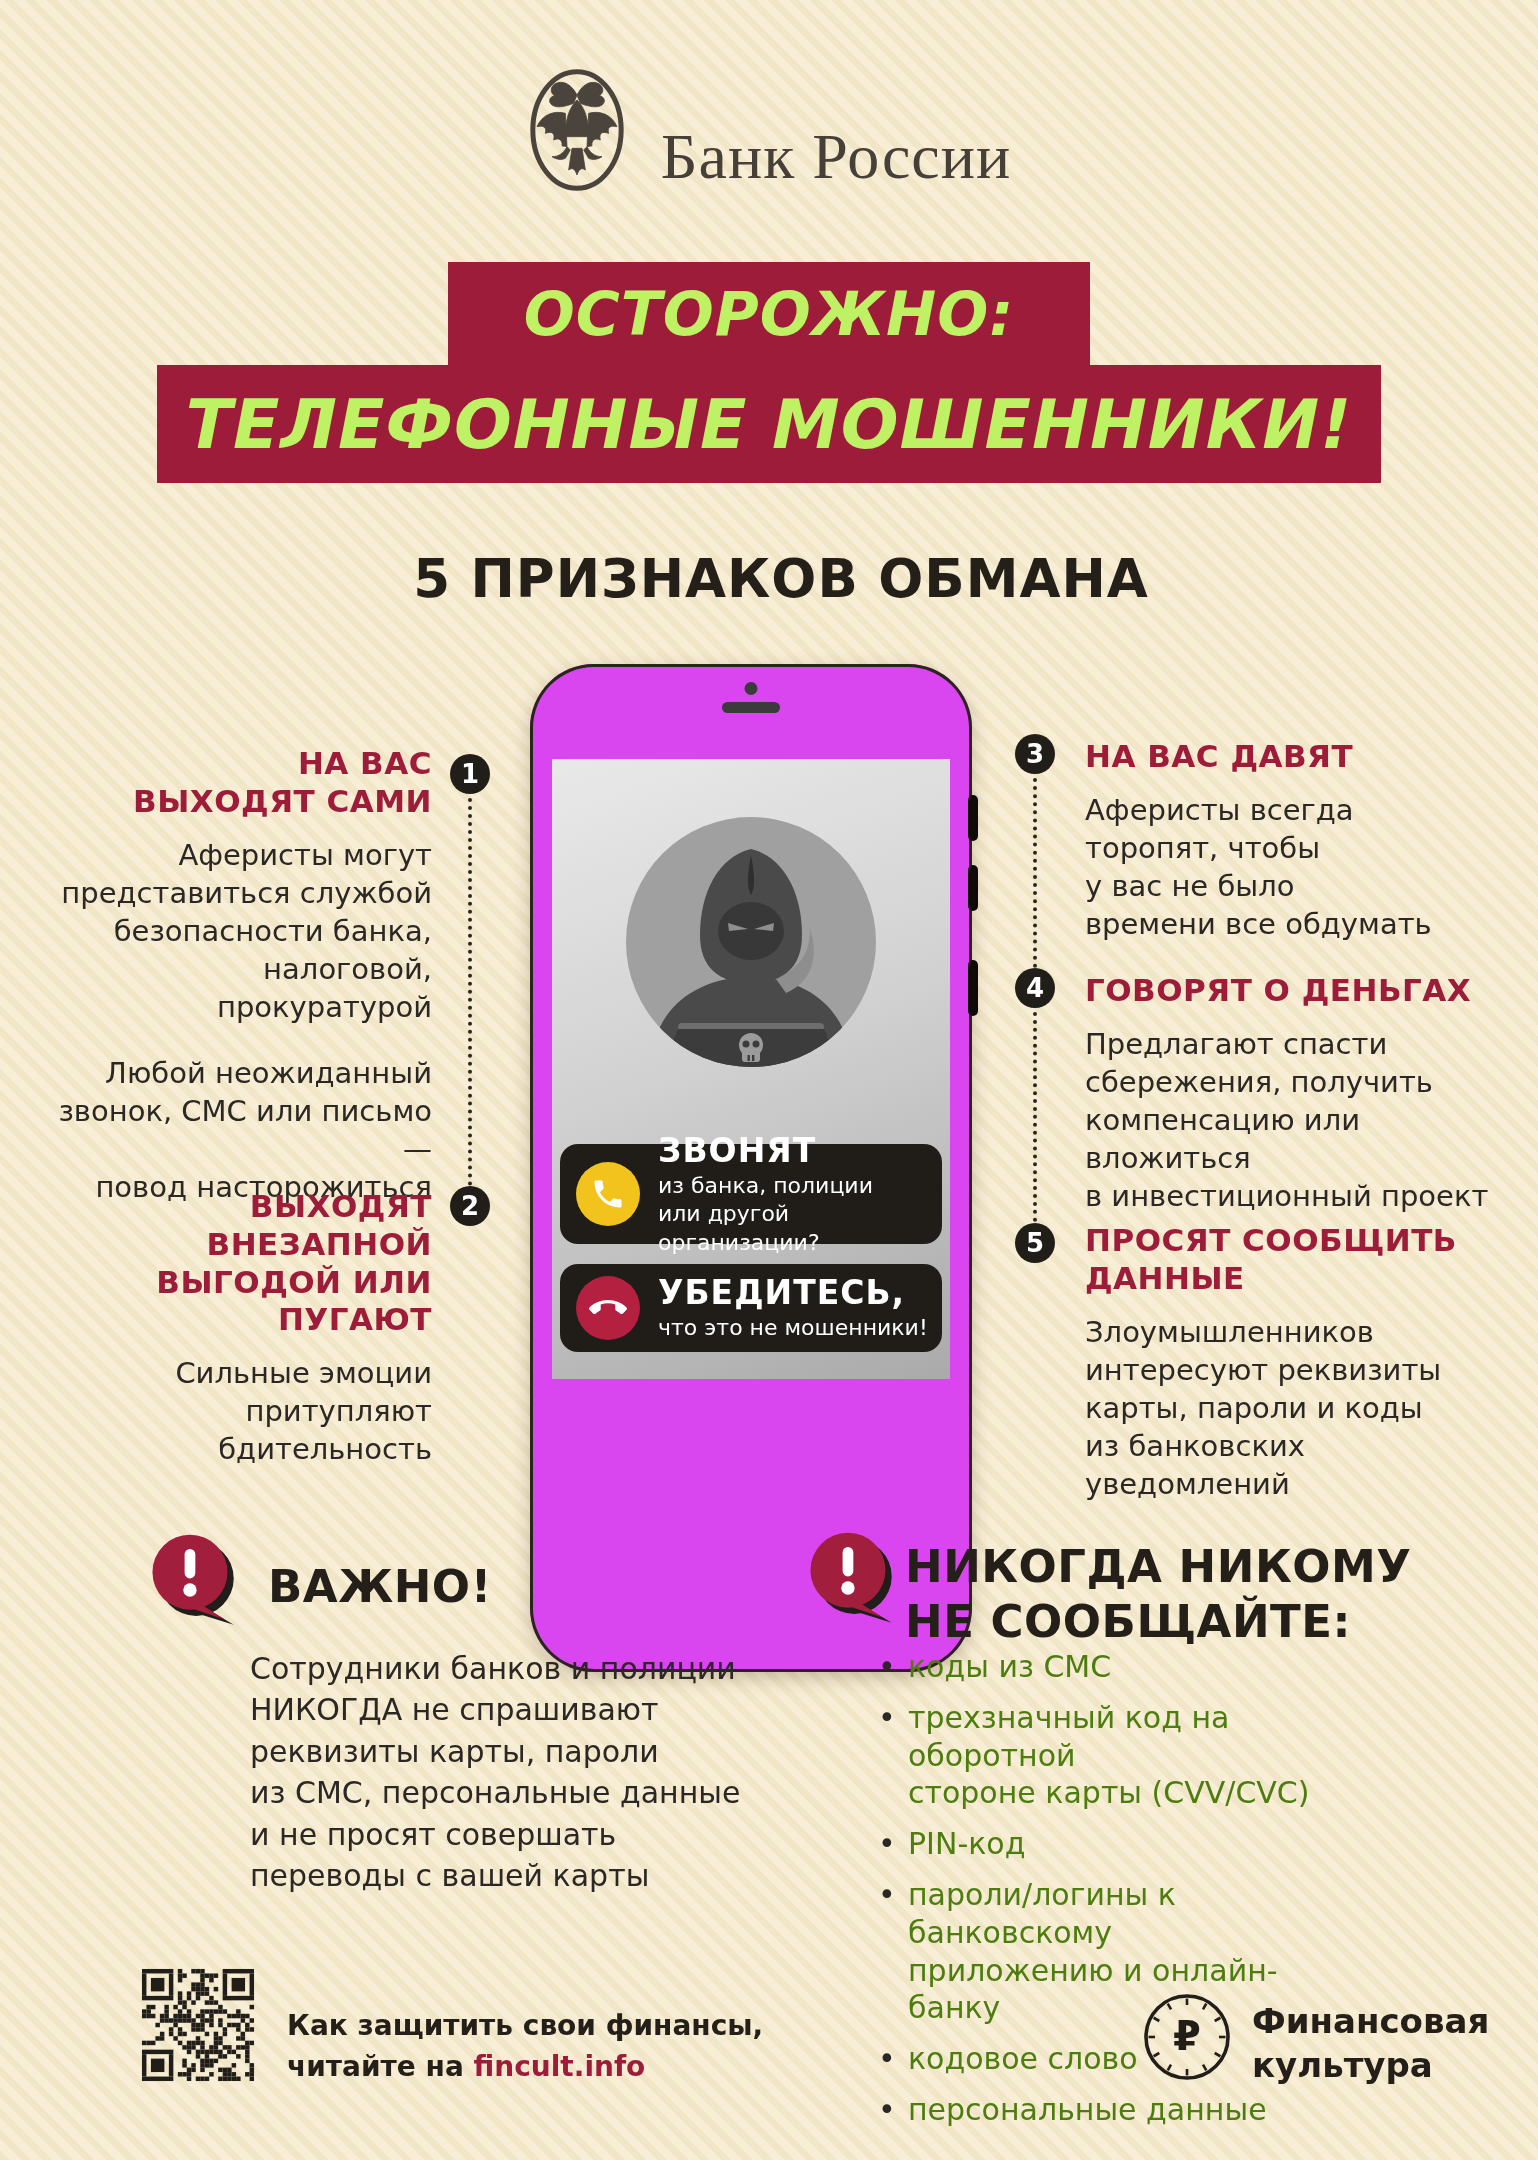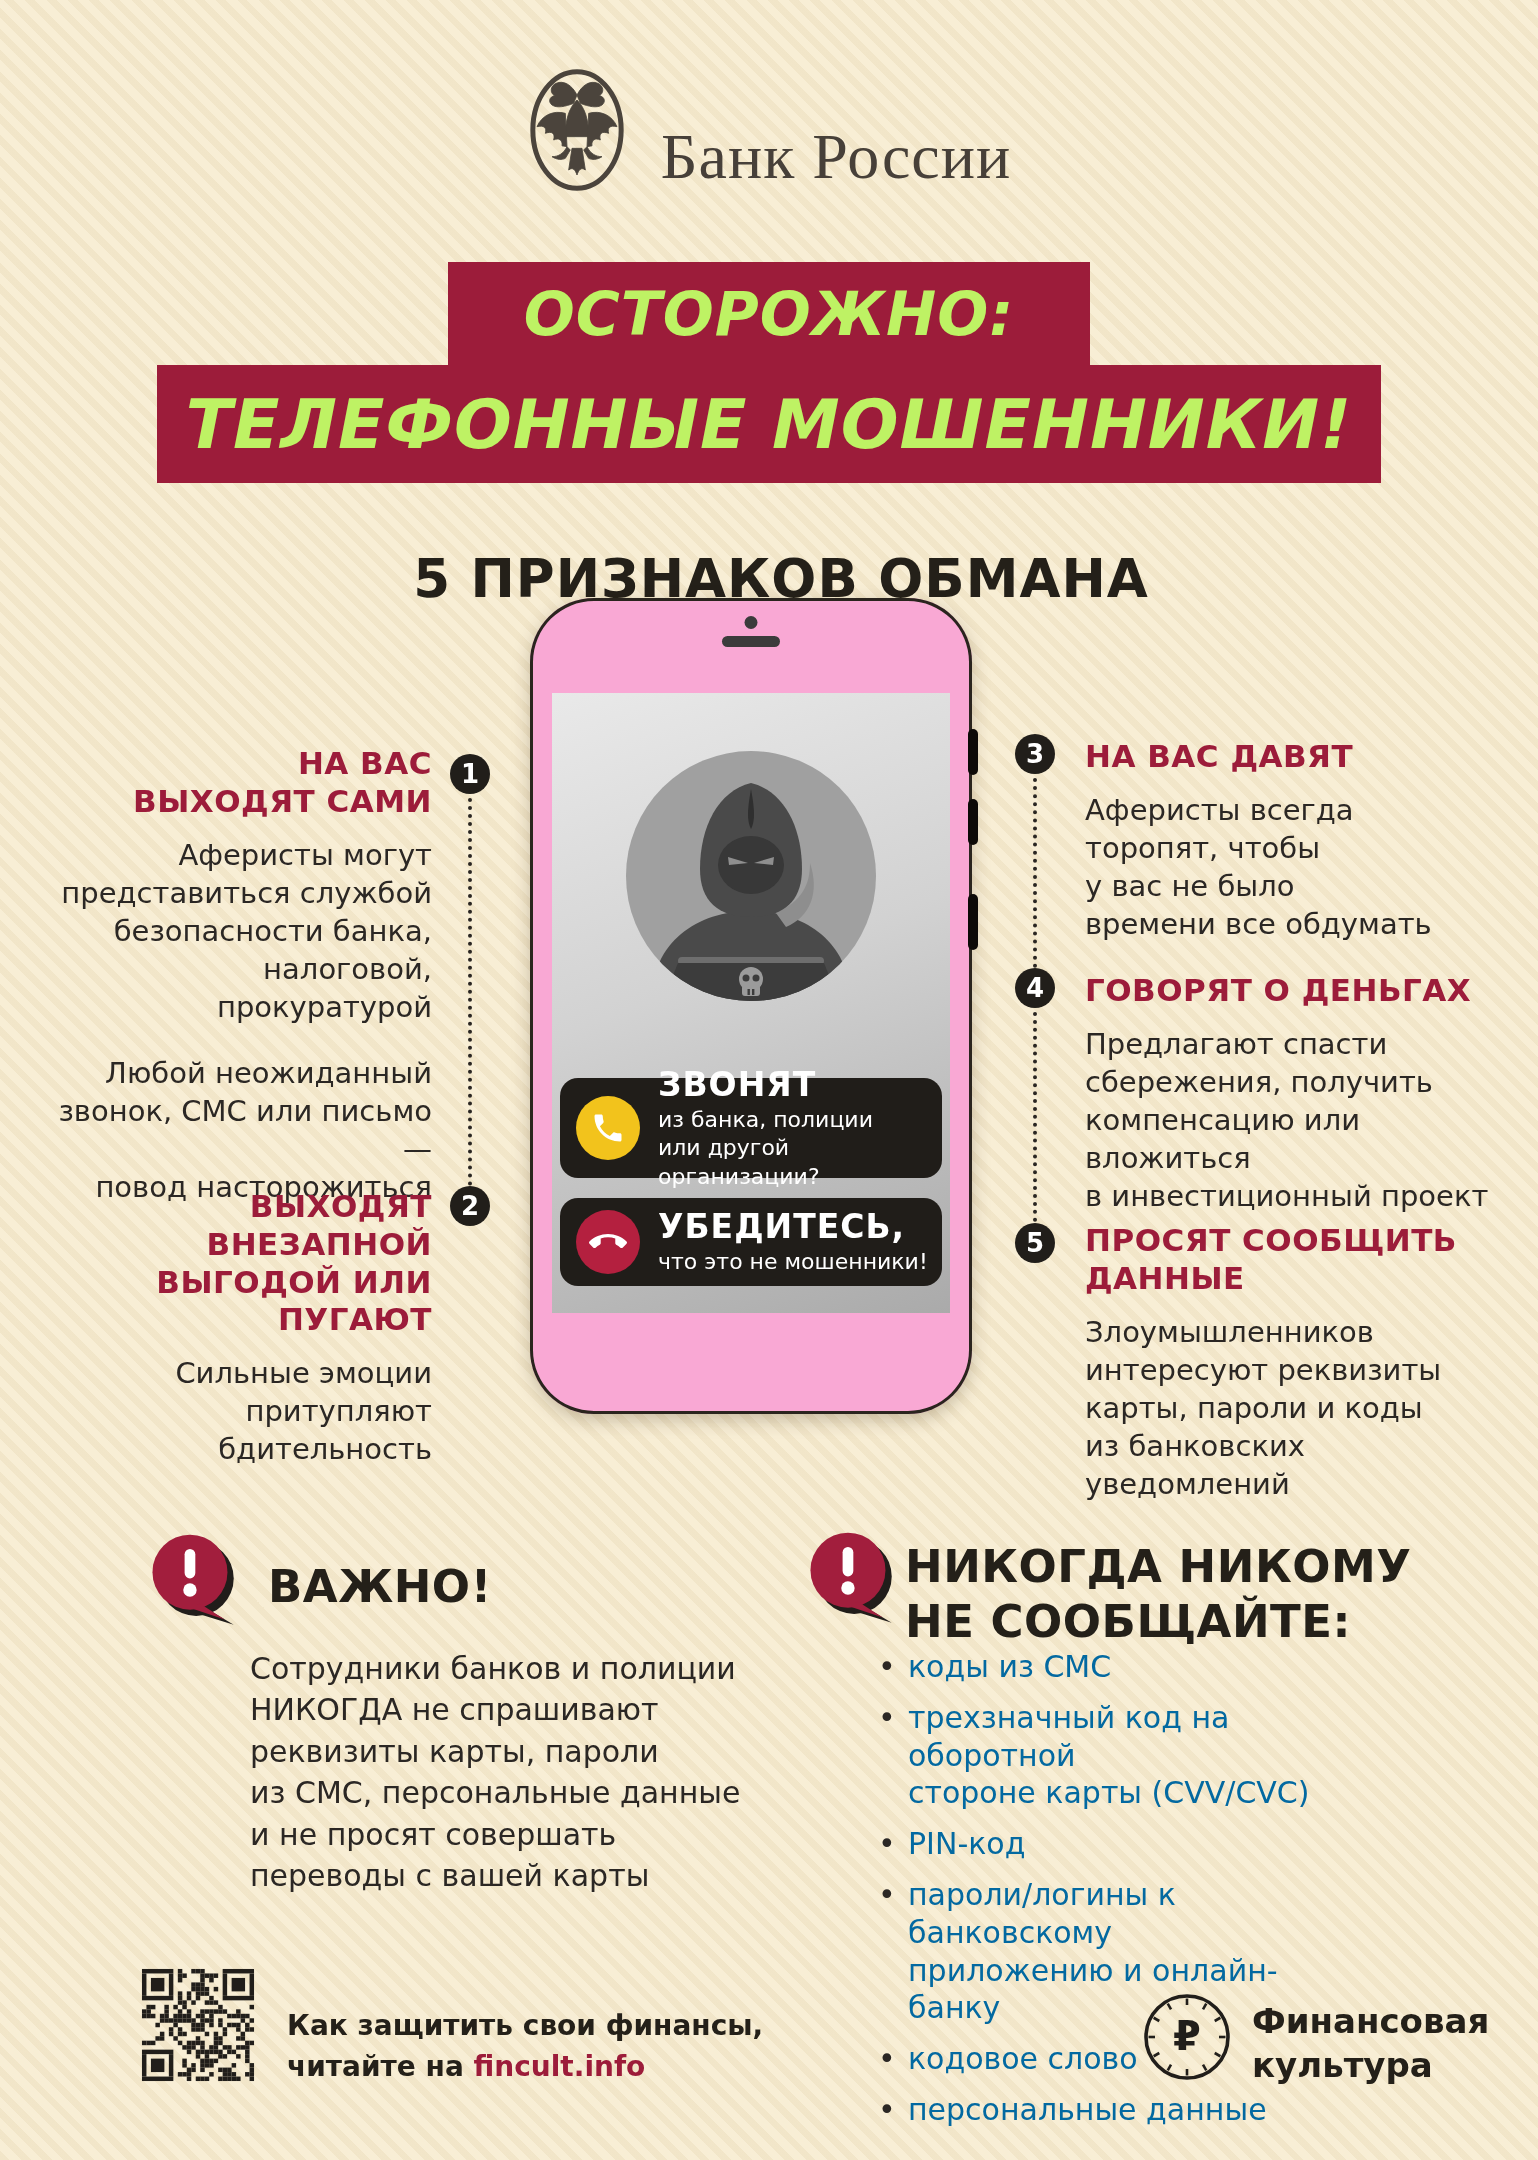--- a/index.html
+++ b/index.html
@@ -31,21 +31,21 @@
   
   .sign-title{font-size:31px;font-weight:700;color:#9c1c3a;line-height:1.22;letter-spacing:.5px;}
   .sign-body{font-size:29px;line-height:1.31;color:#2b2724;margin-top:16px;}
   .sign.left{text-align:right;width:380px;}
   .sign.right{text-align:left;width:420px;}
   .badge{position:absolute;width:40px;height:40px;border-radius:50%;background:#211e1a;color:#fff;
          font-size:26px;font-weight:700;display:flex;align-items:center;justify-content:center;}
   .dots{position:absolute;width:0;border-left:4px dotted #2a2622;}
 
   
-  .phone{position:absolute;left:530px;top:598px;width:442px;height:816px;background:#f9a8d4;border-radius:64px;
+  .phone{position:absolute;left:530px;top:664px;width:442px;height:1008px;background:#d946ef;border-radius:64px;
          box-shadow:inset 0 0 0 3px #2a241e, 0 6px 18px rgba(60,40,10,.25);}
   .cam{position:absolute;left:50%;top:18px;transform:translateX(-50%);width:13px;height:13px;border-radius:50%;background:#3b3b3b;}
   .speaker{position:absolute;left:50%;top:38px;transform:translateX(-50%);width:58px;height:11px;border-radius:6px;background:#3b3b3b;}
   .screen{position:absolute;left:22px;top:95px;width:398px;height:620px;
           background:linear-gradient(160deg,#e9e9e9 0%,#d2d2d2 45%,#aaaaaa 100%);}
   .avatar{position:absolute;left:74px;top:58px;width:250px;height:250px;}
   .pcard{position:absolute;left:8px;width:382px;background:#201d19;border-radius:18px;display:flex;align-items:center;}
   .pcard.c1{top:385px;height:100px;}
   .pcard.c2{top:505px;height:88px;}
   .icircle{width:64px;height:64px;border-radius:50%;margin-left:16px;flex:0 0 auto;display:flex;align-items:center;justify-content:center;}
@@ -53,21 +53,21 @@
   .icircle.red{background:#b4203f;}
   .ctext{margin-left:18px;color:#fff;}
   .ctitle{font-size:33px;font-weight:700;letter-spacing:1px;}
   .csub{font-size:22px;line-height:1.28;margin-top:2px;}
   .sbtn{position:absolute;background:#0d0a08;border-radius:5px;width:10px;}
 
   
   .imp-title{font-size:45px;font-weight:700;color:#242019;letter-spacing:.5px;line-height:1.22;}
   .imp-body{font-size:30px;line-height:1.38;color:#2b2724;}
   ul.never{margin:0;padding:0;list-style:none;}
-  ul.never li{position:relative;padding-left:40px;font-size:30px;line-height:1.26;color:#0369a1;margin-bottom:13px;white-space:pre-line;}
+  ul.never li{position:relative;padding-left:40px;font-size:30px;line-height:1.26;color:#4d7c0f;margin-bottom:13px;white-space:pre-line;}
   ul.never li::before{content:"•";position:absolute;left:10px;top:0;color:#2b2724;}
 
   .qr-cap{font-size:28px;font-weight:700;color:#242019;line-height:1.45;}
   .qr-link{color:#9c1c3a;}
   .coin{position:absolute;left:1143px;top:1993px;width:88px;height:88px;}
   .coin .rub{position:absolute;inset:0;display:flex;align-items:center;justify-content:center;
              font-size:40px;font-weight:700;color:#211e1a;padding-bottom:2px;}
   .fk-name{position:absolute;left:1252px;top:2000px;font-size:34px;font-weight:700;color:#242019;line-height:1.28;}
 </style>
 </head>

